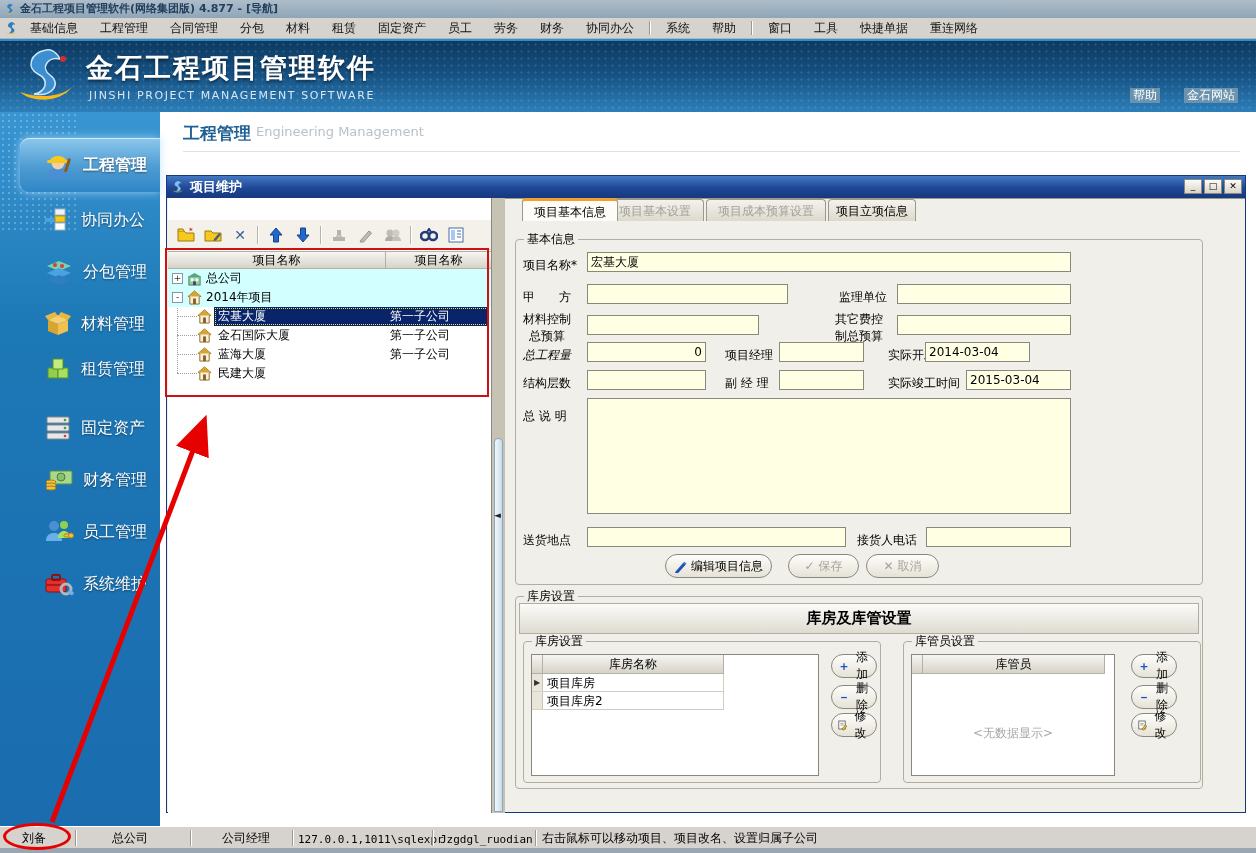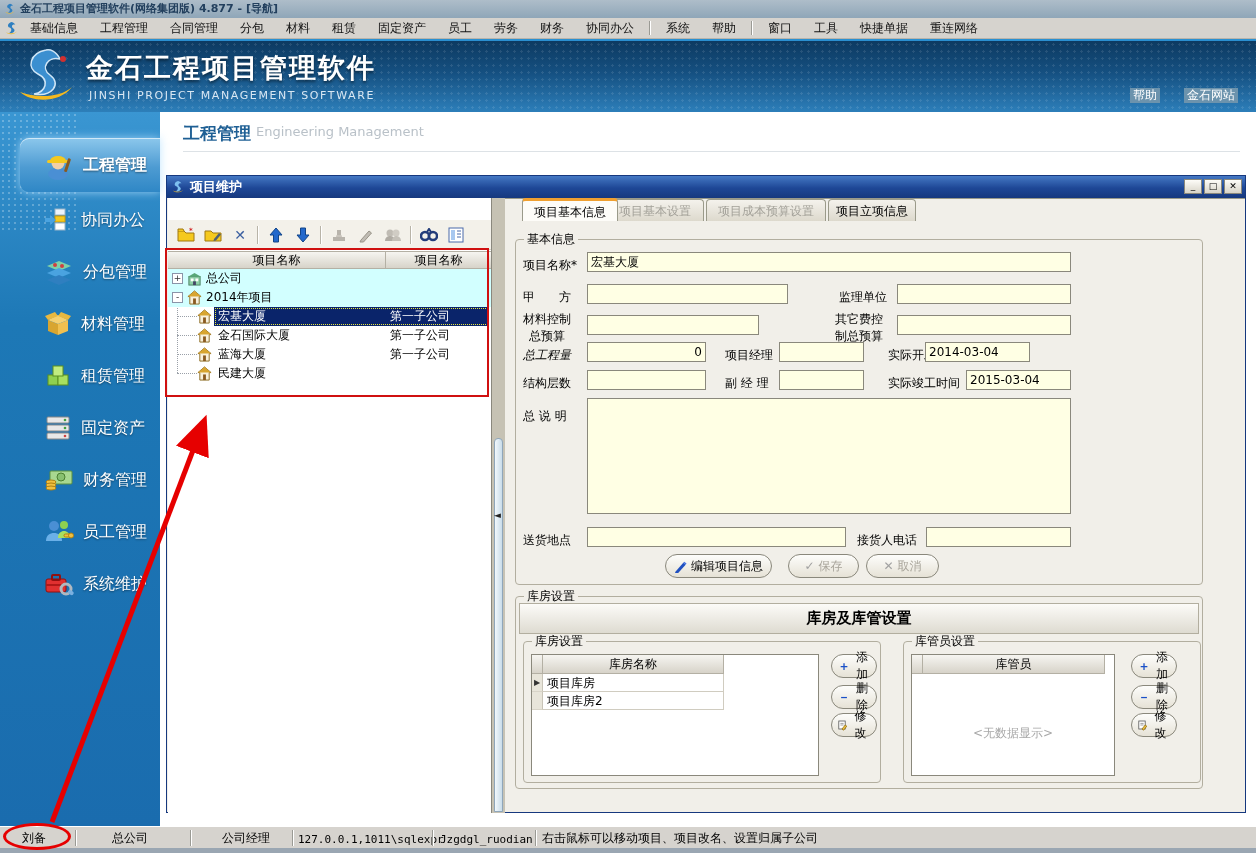--- a/index.html
+++ b/index.html
@@ -167,21 +167,21 @@
     </div>
     <div class="abs side-item" style="top:186px;">
       <svg width="28" height="26" viewBox="0 0 28 26">
           <path d="M4 9l10 4v11L4 20z" fill="#d8a530"></path>
           <path d="M24 9l-10 4v11l10-4z" fill="#f0c050"></path>
           <path d="M4 9l10-5 10 5-10 4z" fill="#f5d070"></path>
           <path d="M4 9L1 5l10-4 3 4zM24 9l3-4-10-4-3 4z" fill="#e8b840"></path>
         </svg>
       <span>材料管理</span>
     </div>
-    <div class="abs side-item" style="top:238px;align-items:center;">
+    <div class="abs side-item" style="top:231px;align-items:center;">
       <svg width="28" height="26" viewBox="0 0 28 26">
           <rect x="4" y="12" width="10" height="10" fill="#8fd050" stroke="#5a9020"></rect>
           <rect x="14" y="12" width="10" height="10" fill="#a8e060" stroke="#5a9020"></rect>
           <rect x="9" y="3" width="10" height="10" fill="#c0ec80" stroke="#5a9020"></rect>
         </svg>
       <span>租赁管理</span>
     </div>
     <div class="abs side-item" style="top:290px;">
       <svg width="28" height="26" viewBox="0 0 28 26">
           <rect x="3" y="2" width="22" height="6" rx="1" fill="#e8e8e8" stroke="#888"></rect>

